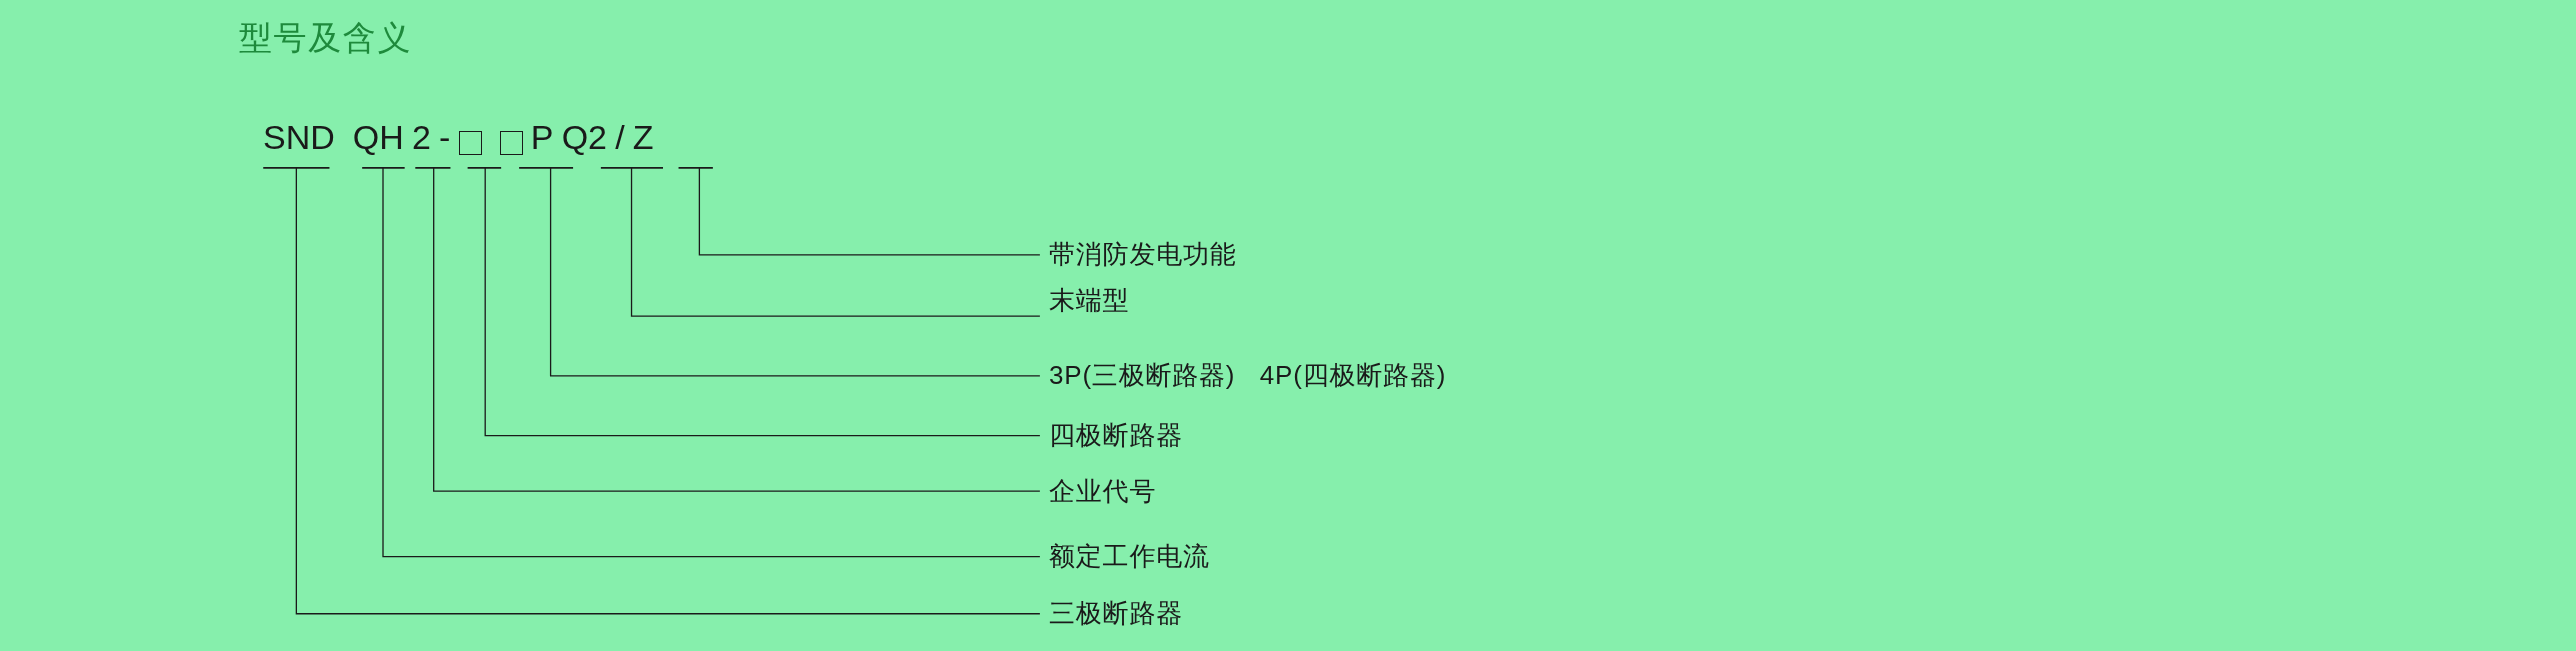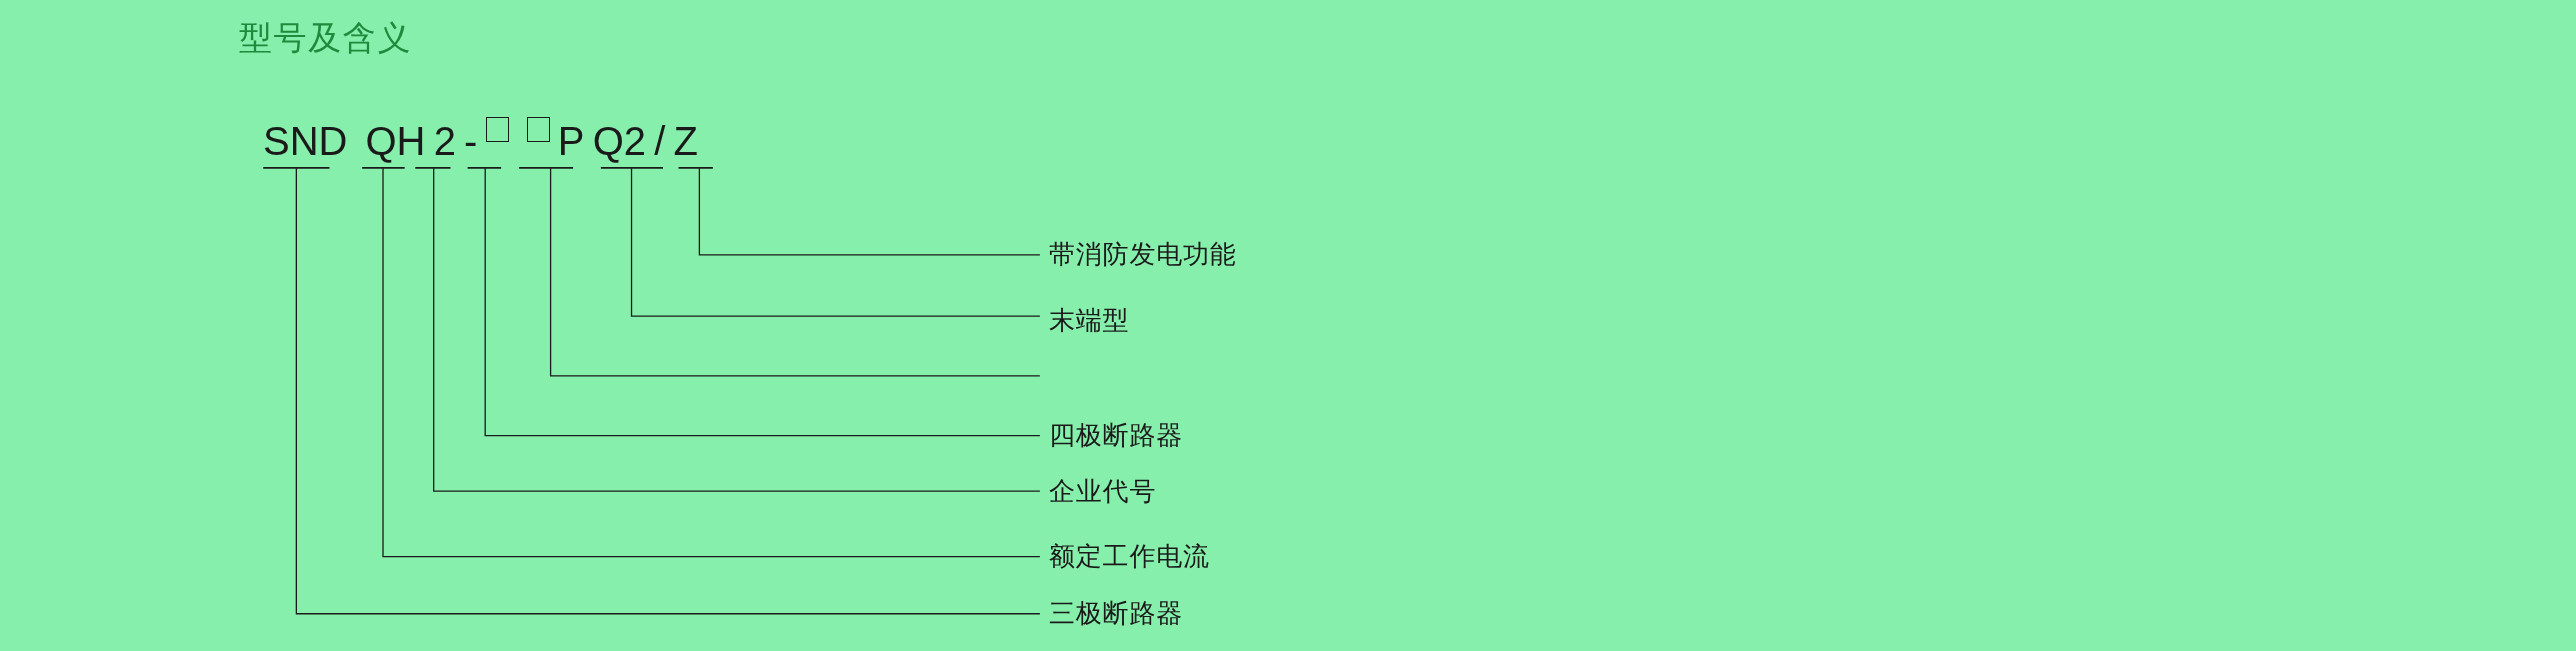--- a/index.html
+++ b/index.html
@@ -31,22 +31,22 @@
     white-space: nowrap;
   }
 
   
   #code-row {
     position: absolute;
     left: 263px;
     top: 119px;
     height: 38px;
     display: flex;
-    align-items: flex-start;
-    font-size: 40px;
+    align-items: flex-end;
+    font-size: 34px;
     color: #1a1a1a;
     white-space: nowrap;
     letter-spacing: 0px;
   }
   #code-row .seg {
     display: inline-block;
   }
   #code-row .gap-sm { width: 8.2px; display:inline-block; }
   #code-row .gap-md { width: 18px; display:inline-block; }
   #code-row .box {
@@ -139,22 +139,25 @@
     <path d="M673.5 205 L673.5 459.5 L1272 459.5"></path>
     <path d="M593.5 205 L593.5 532.5 L1272 532.5"></path>
     <path d="M530.5 205 L530.5 600.5 L1272 600.5"></path>
     <path d="M468.5 205 L468.5 680.5 L1272 680.5"></path>
     <path d="M362.5 205 L362.5 750.5 L1272 750.5"></path>
   </svg>
 
   <div class="desc" style="top:254px;text-align:right;">
     <span>带消防发电功能</span>
   </div>
-  <div class="desc" style="top:320px;">
+  <div class="desc" style="top:300px;">
     <span>末端型</span>
+  </div>
+  <div class="desc" style="top:375px;">
+    <span>3P(三极断路器)</span><span class="spacer"></span><span>4P(四极断路器)</span>
   </div>
   <div class="desc" style="top:435px;">
     <span>四极断路器</span>
   </div>
   <div class="desc" style="top:491px;">
     <span>企业代号</span>
   </div>
   <div class="desc" style="top:556px;">
     <span>额定工作电流</span>
   </div>

